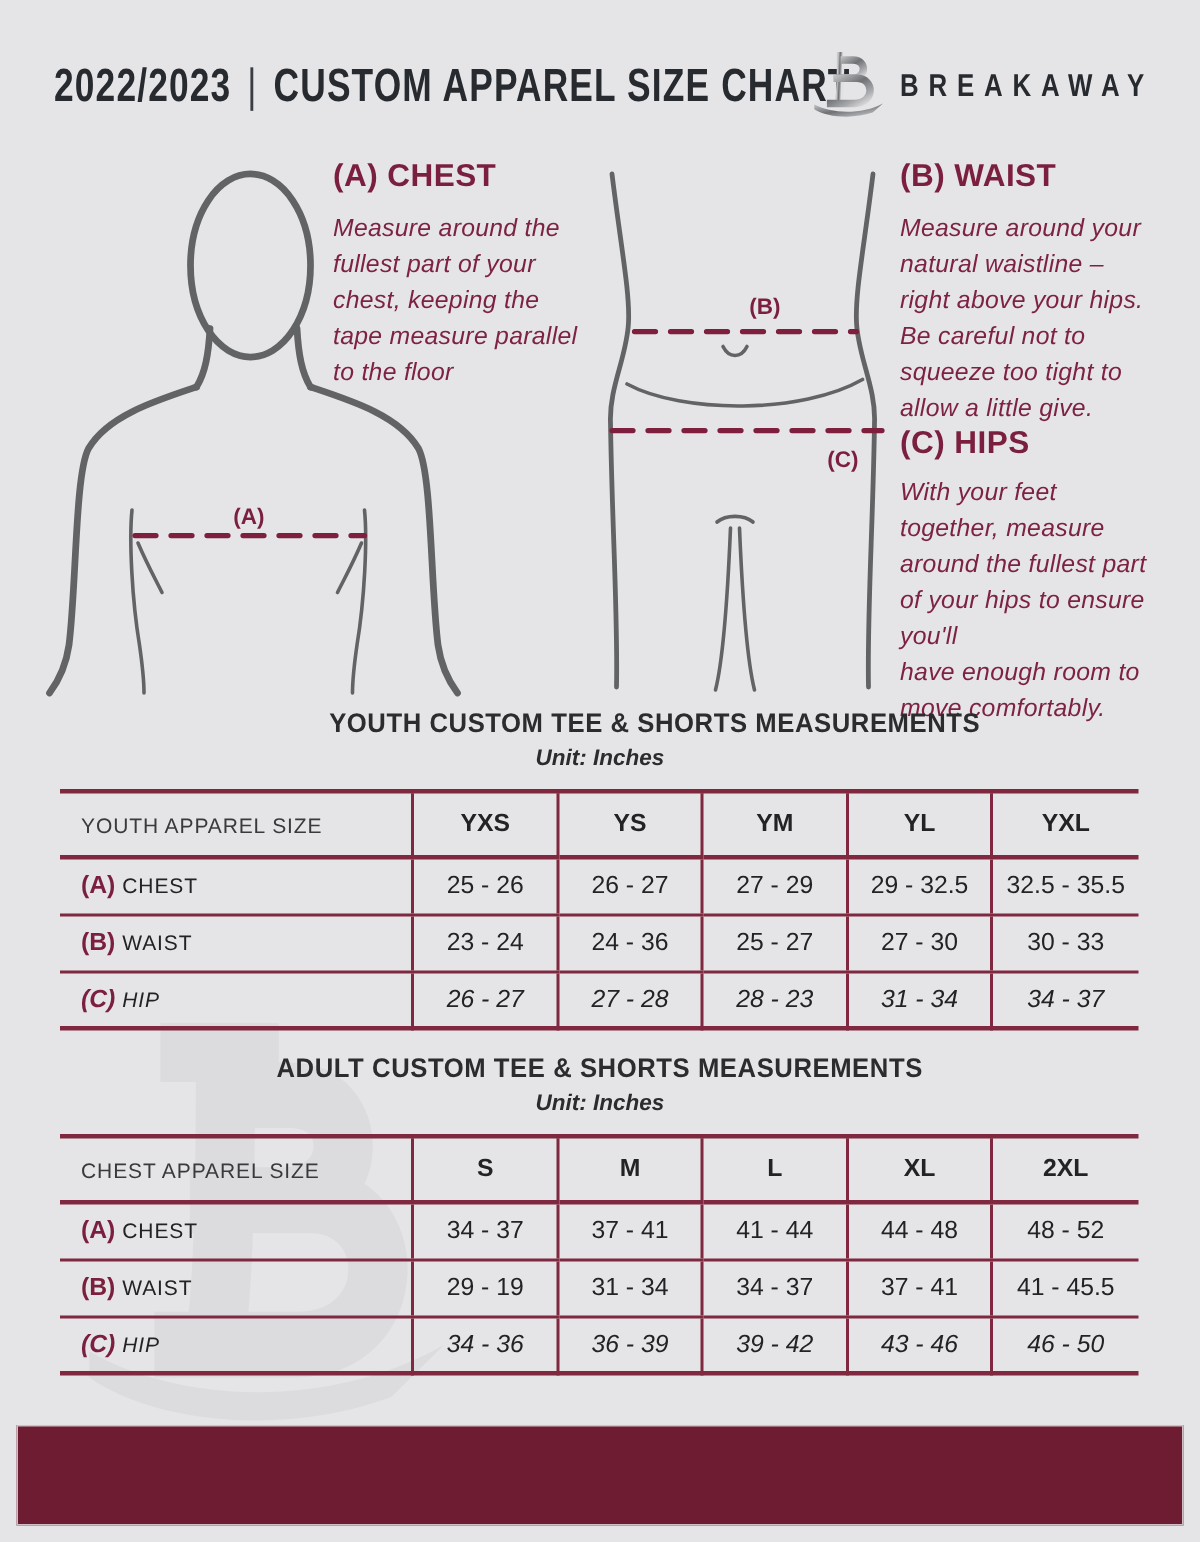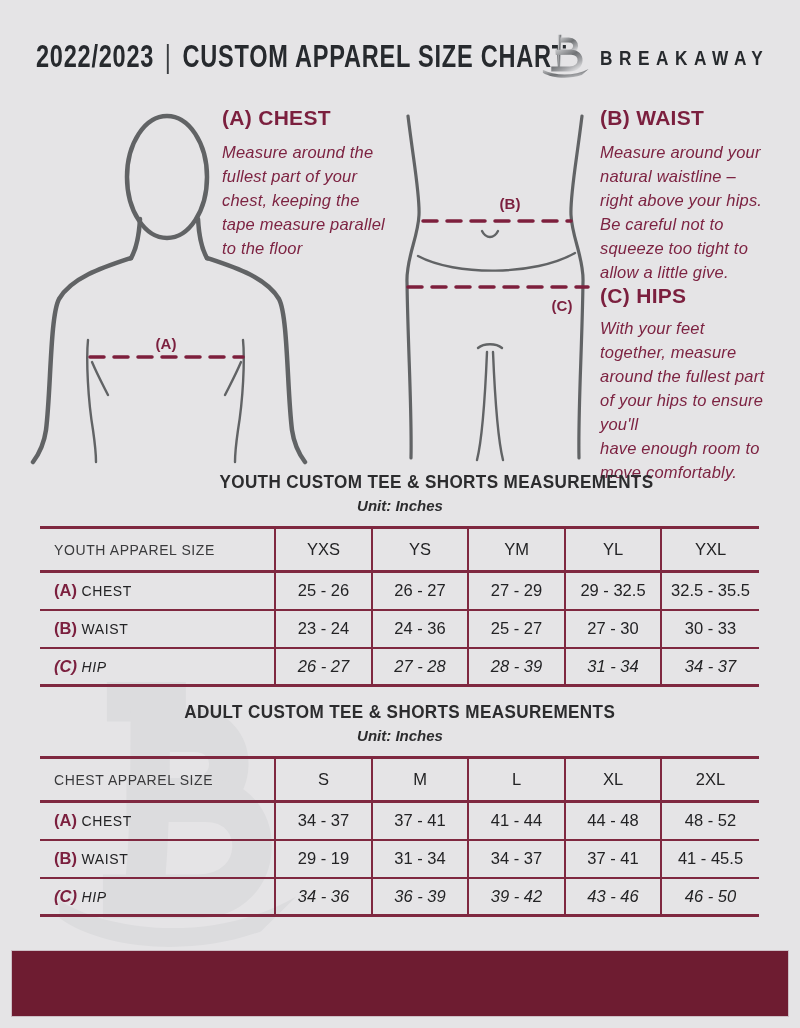--- a/index.html
+++ b/index.html
@@ -49,21 +49,21 @@
   
   table.size-table {
     position:absolute; left:40px; width:719px; border-collapse:collapse; table-layout:fixed;
     border-top:3px solid #7f2840; border-bottom:3px solid #7f2840;
   }
   .size-table th, .size-table td {
     border-left:2px solid #7f2840; text-align:center; vertical-align:middle;
     font-size:16.5px; color:#232325;
   }
   .size-table th:first-child, .size-table td:first-child { border-left:none; }
-  .size-table thead th { height:44px; font-weight:400; border-bottom:3px solid #7f2840; }
+  .size-table thead th { height:44px; font-weight:700; border-bottom:3px solid #7f2840; }
   .size-table tbody td { height:38px; border-bottom:2px solid #7f2840; }
   .size-table tbody tr:last-child td { border-bottom:none;font-style:italic; }
   .size-table .label-cell { text-align:left; padding-left:14px; }
   .size-table thead .label-cell { font-weight:400; font-size:14px; letter-spacing:.6px; color:#3a3a3c; }
   .size-table .prefix { font-weight:700; color:#7b1f3e; }
   .size-table .rowname { letter-spacing:.6px; font-size:14px; }
   
   .footer-bar {
     position:absolute; left:11px; top:950px; width:778px; height:67px;
     background:#6e1c31; border:1px solid #cdbfc5; z-index:3;
@@ -202,21 +202,21 @@
           <td>23 - 24</td>
           <td>24 - 36</td>
           <td>25 - 27</td>
           <td>27 - 30</td>
           <td>30 - 33</td>
         </tr>
         <tr>
           <td class="label-cell"><span class="prefix">(C)</span> <span class="rowname">HIP</span></td>
           <td>26 - 27</td>
           <td>27 - 28</td>
-          <td>28 - 39</td>
+          <td>28 - 23</td>
           <td>31 - 34</td>
           <td>34 - 37</td>
         </tr>
       </tbody>
     </table>
 
     <div class="section-title" style="top:702px;">
       <span class="t">ADULT CUSTOM TEE &amp; SHORTS MEASUREMENTS</span>
     </div>
     <div class="unit-line" style="top:727px;">Unit: Inches</div>

